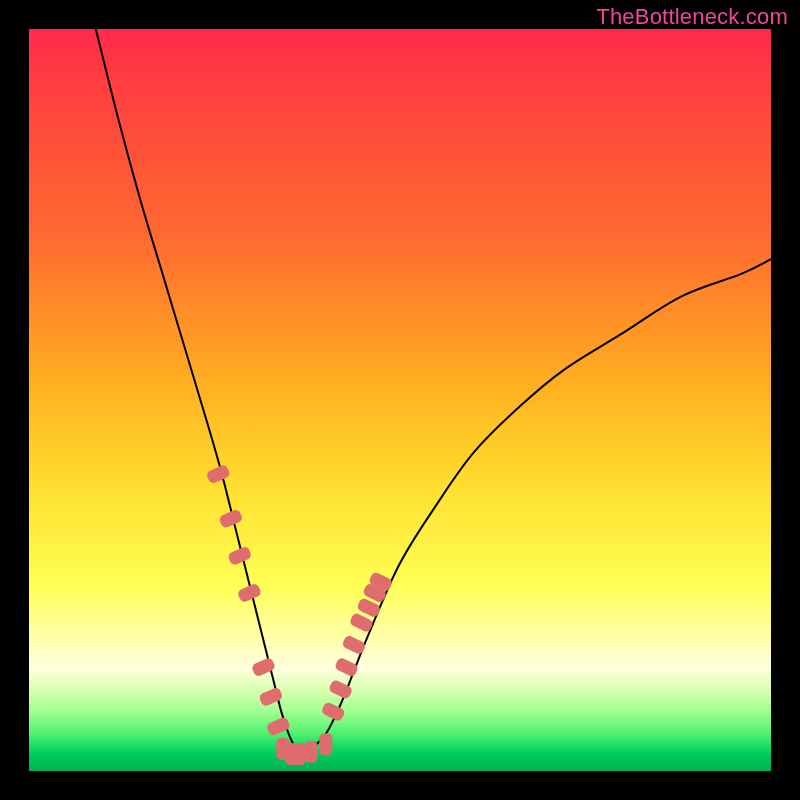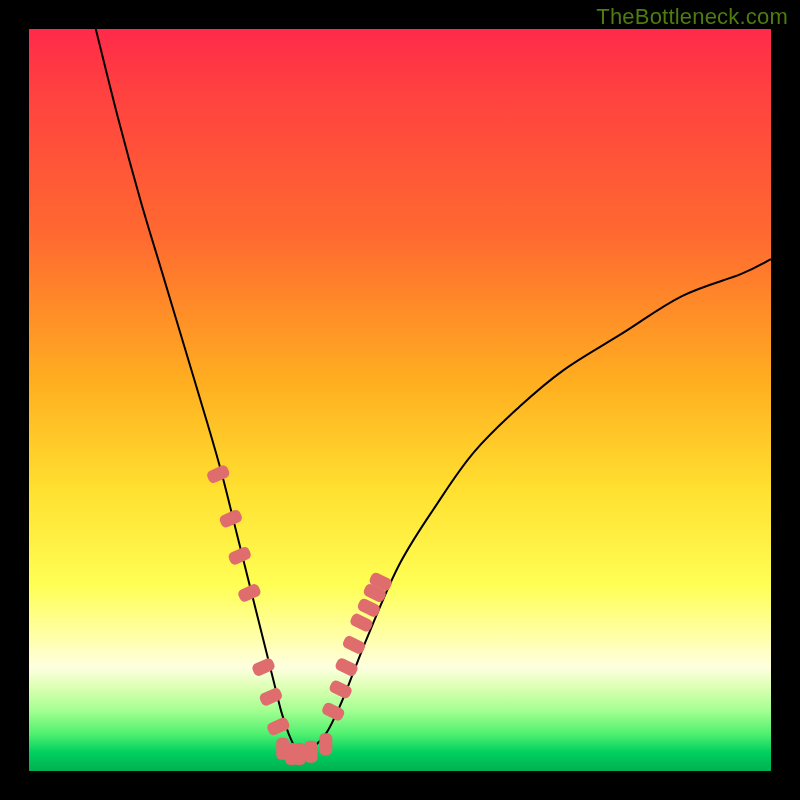--- a/index.html
+++ b/index.html
@@ -43,21 +43,21 @@
     position: absolute;
     left: 0;
     top: 0;
     width: 742px;
     height: 742px;
   }
   .watermark {
     position: absolute;
     top: 4px;
     right: 12px;
-    color: #4d7c0f;
+    color: #ec4899;
     font-size: 22px;
     letter-spacing: 0.2px;
     font-weight: 500;
   }
 </style>
 </head>
 <body>
 
 <div class="frame">
   <div class="watermark">TheBottleneck.com</div>

